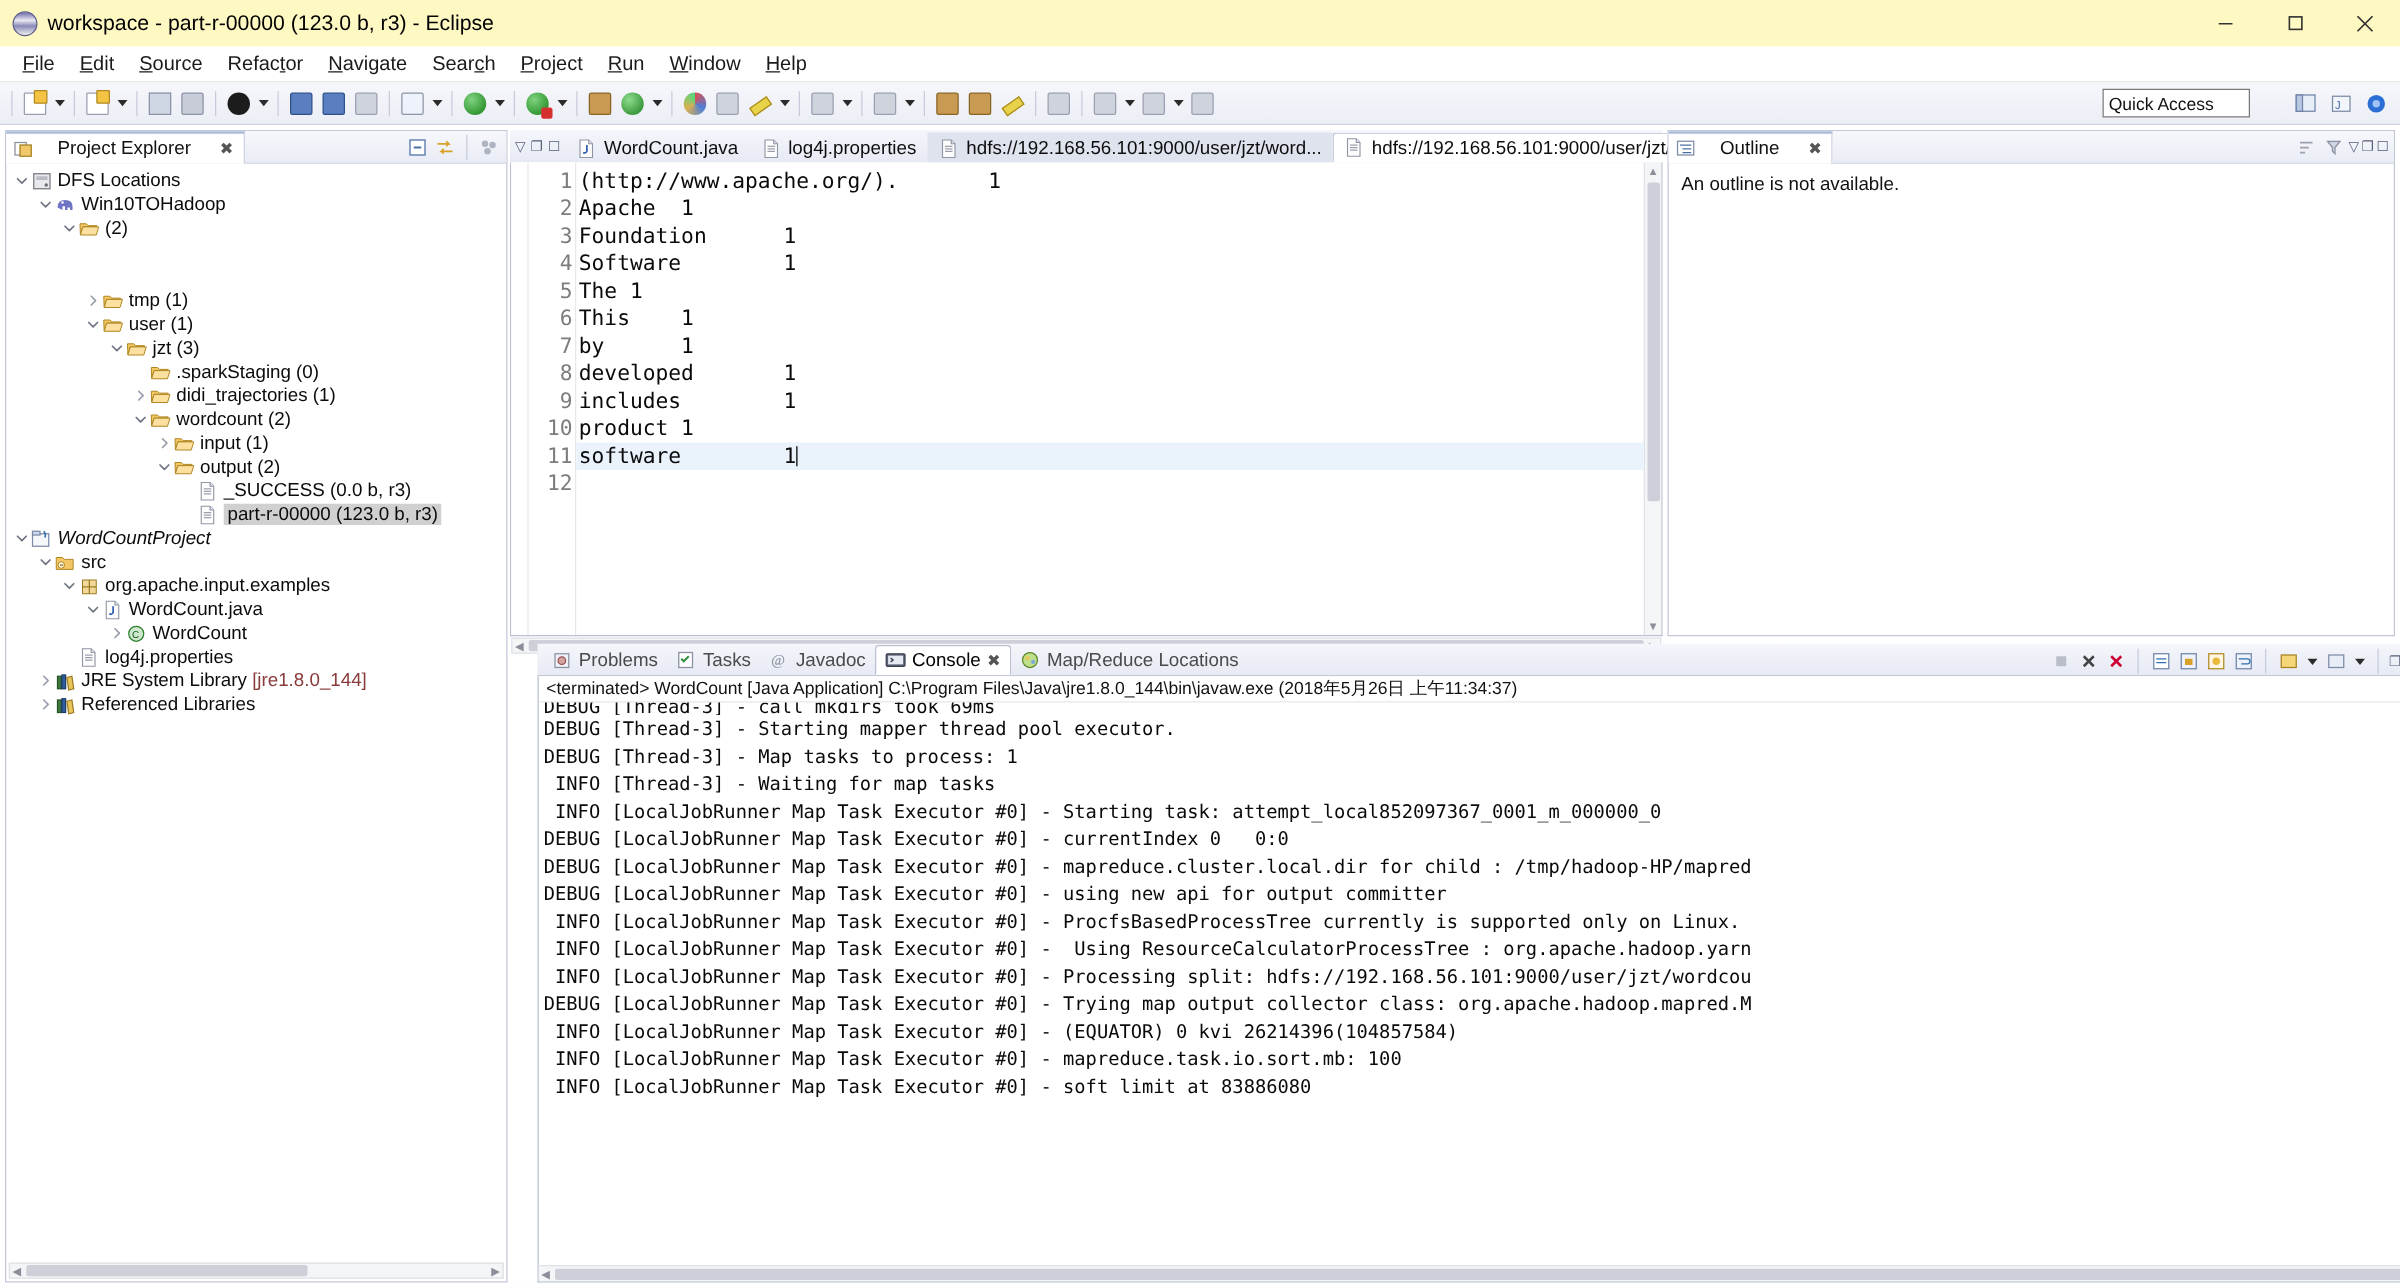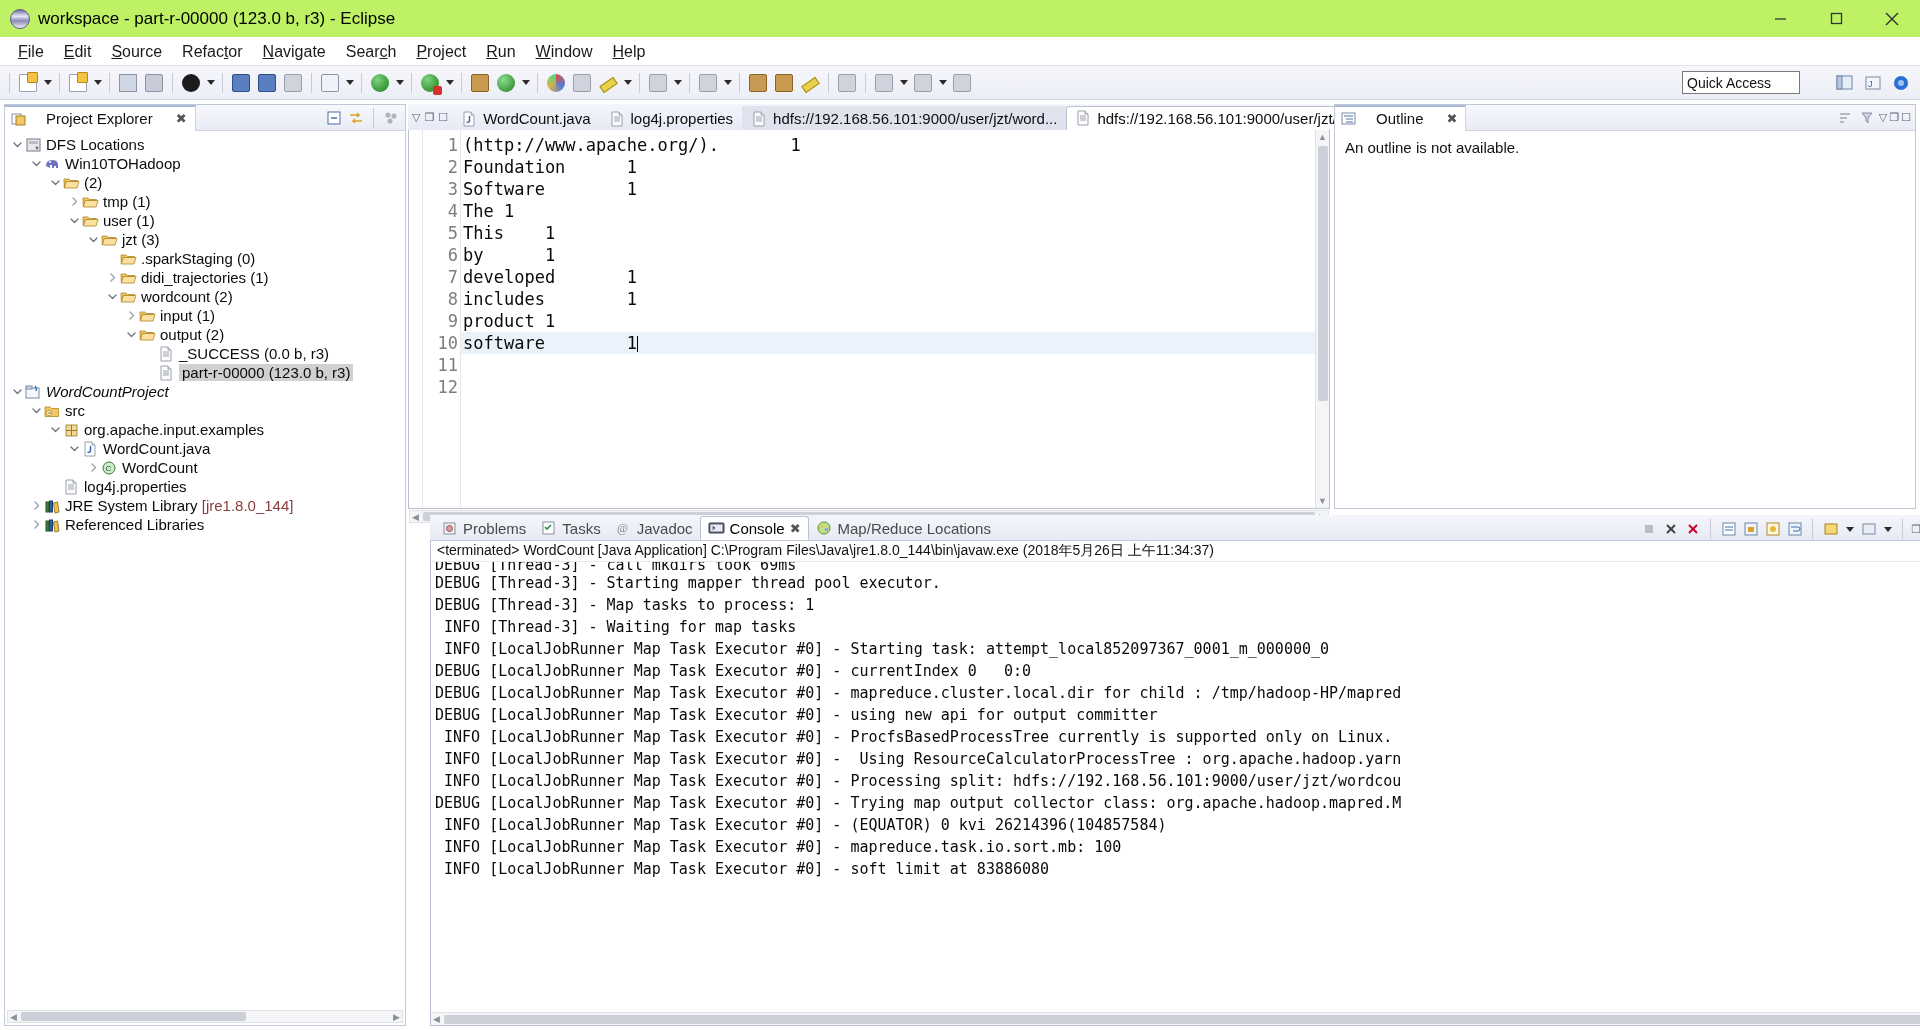--- a/index.html
+++ b/index.html
@@ -8,21 +8,21 @@
     width: 1920px; height: 1030px;
     overflow: hidden;
     background: #ffffff;
     font-family: "Liberation Sans", sans-serif;
     -webkit-font-smoothing: antialiased;
   }
   #app { position: relative; width: 1920px; height: 1030px; background: #f0f0f0; }
 
   
   .titlebar {
-    height: 38px; background: #bef264;
+    height: 38px; background: #fef9c3;
     display: flex; align-items: center;
     border-bottom: 1px solid #ffffff;
   }
   .titlebar .app-icon {
     width: 20px; height: 20px; margin-left: 10px; margin-right: 8px;
     border-radius: 50%;
     background: linear-gradient(180deg,#6f6fa8 0%,#e8e8f4 35%,#8a8ab8 60%,#efefef 100%);
     border: 1px solid #5a5a8c;
     flex: none;
   }
@@ -480,21 +480,21 @@
               <svg width="11" height="11" viewBox="0 0 11 11">
                 <path d="M2 4 L5.5 7.5 L9 4" fill="none" stroke="#6f7582" stroke-width="1.4" stroke-linecap="round" stroke-linejoin="round"></path>
               </svg>
             </span>
             <span class="t-ico"><svg width="17" height="16" viewBox="0 0 17 16">
                 <path d="M1 4 h5 l1.5 1.5 h7 v1 H3.2 L1.3 12.5 z" fill="#f3c763" stroke="#b08723" stroke-width="0.8"></path>
                 <path d="M3.3 6.5 H16 L14 13 H1.3 z" fill="#fbe0a0" stroke="#b08723" stroke-width="0.8"></path>
               </svg></span>
             <span class="lbl">(2)</span>
           </div>
-          <div class="tree-row" style="padding-left: 61px;">
+          <div class="tree-row" style="padding-left: 61px; margin-top: 39px;">
             <span class="twisty">
               <svg width="11" height="11" viewBox="0 0 11 11">
                 <path d="M4 2 L7.5 5.5 L4 9" fill="none" stroke="#9aa0ac" stroke-width="1.4" stroke-linecap="round" stroke-linejoin="round"></path>
               </svg>
             </span>
             <span class="t-ico"><svg width="17" height="16" viewBox="0 0 17 16">
                 <path d="M1 4 h5 l1.5 1.5 h7 v1 H3.2 L1.3 12.5 z" fill="#f3c763" stroke="#b08723" stroke-width="0.8"></path>
                 <path d="M3.3 6.5 H16 L14 13 H1.3 z" fill="#fbe0a0" stroke="#b08723" stroke-width="0.8"></path>
               </svg></span>
             <span class="lbl">tmp (1)</span>
@@ -779,20 +779,21 @@
             <div class="gline">6</div>
             <div class="gline">7</div>
             <div class="gline">8</div>
             <div class="gline">9</div>
             <div class="gline">10</div>
             <div class="gline">11</div>
             <div class="gline">12</div>
           </div>
         <div class="code" id="ed-code">
             <div class="cline">(http://www.apache.org/).	1</div>
+            <div class="cline">Apache	1</div>
             <div class="cline">Foundation	1</div>
             <div class="cline">Software	1</div>
             <div class="cline">The 1</div>
             <div class="cline">This	1</div>
             <div class="cline">by	1</div>
             <div class="cline">developed	1</div>
             <div class="cline">includes	1</div>
             <div class="cline">product 1</div>
             <div class="cline current">software	1<span class="caret"></span></div>
             <div class="cline"></div>

